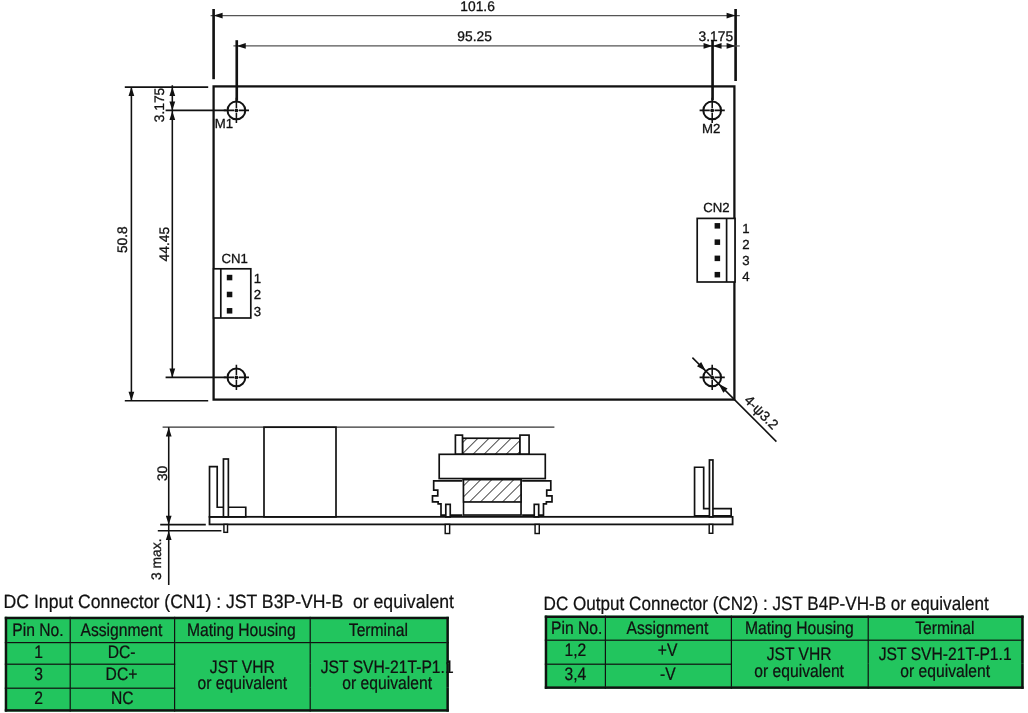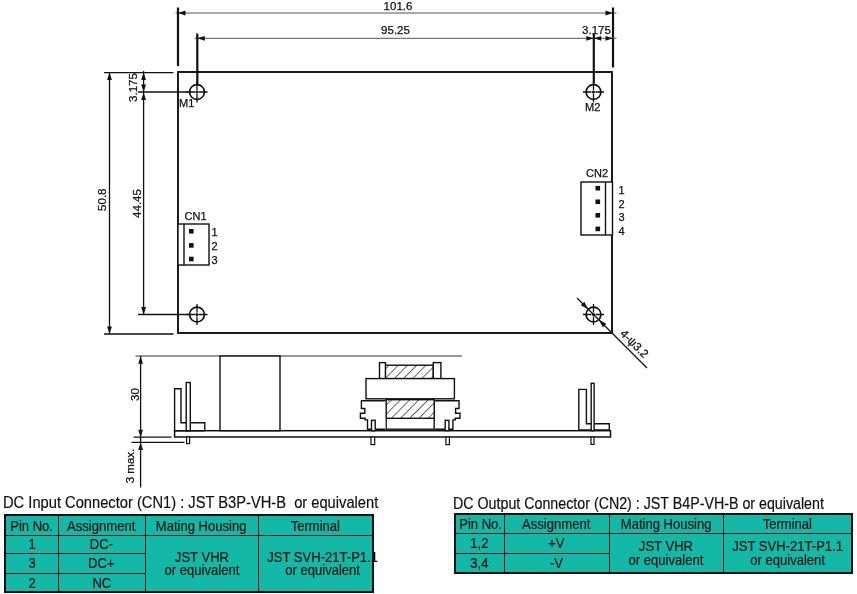--- a/index.html
+++ b/index.html
@@ -1,20 +1,20 @@
 <!DOCTYPE html>
 <html><head>
 <meta charset="utf-8">
 <style>
 html,body{margin:0;padding:0;background:#fff;width:857px;height:594px;overflow:hidden;
 font-family:"Liberation Sans",sans-serif;-webkit-font-smoothing:antialiased;}
 #stage{position:relative;width:857px;height:594px;background:#fff;will-change:transform;}
 svg text{font-family:"Liberation Sans",sans-serif;fill:#111;stroke:#111;stroke-width:0.25px;}
 .ttl{position:absolute;font-size:16px;color:#111;white-space:nowrap;transform-origin:0 50%;-webkit-text-stroke:0.2px #111;}
-table{border-collapse:collapse;position:absolute;table-layout:fixed;background:#14b8a6;color:#111;}
+table{border-collapse:collapse;position:absolute;table-layout:fixed;background:#22c55e;color:#111;}
 td{border:1.7px solid #111;text-align:center;vertical-align:middle;padding:0;font-size:15px;line-height:13.5px;overflow:visible;white-space:nowrap;-webkit-text-stroke:0.2px #111;}
 table.tbl{border:2.2px solid #111;}
 td .sc{display:inline-block;transform:scaleX(0.87);transform-origin:center;white-space:nowrap;}
 </style>
 </head>
 <body>
 <div id="stage">
 <svg width="857" height="594" viewBox="0 0 857 594" style="position:absolute;left:0;top:0">
 <defs>
 <pattern id="hatch" patternUnits="userSpaceOnUse" width="6.5" height="6.5" patternTransform="rotate(45)">

